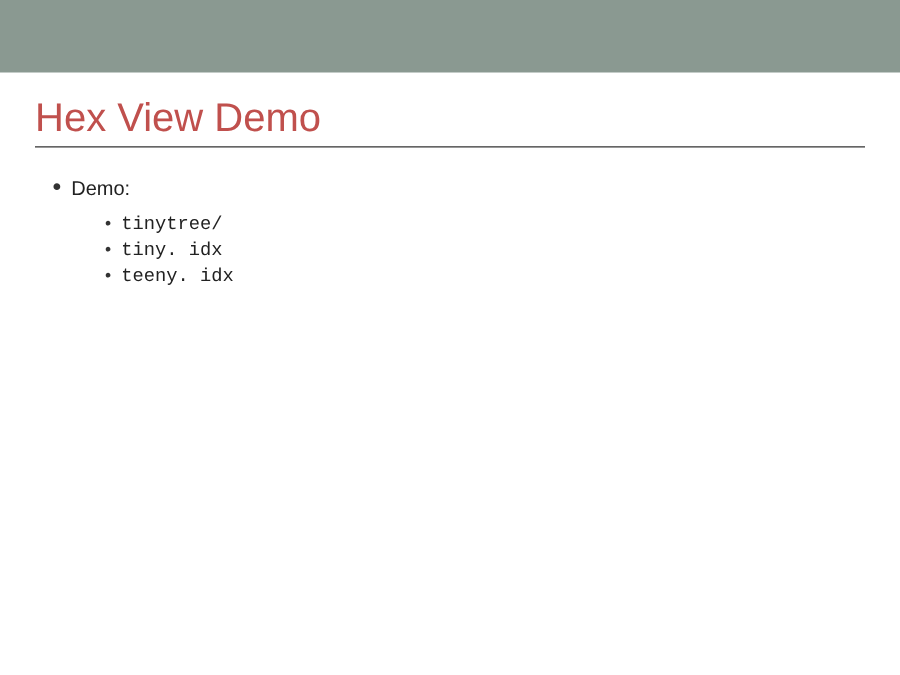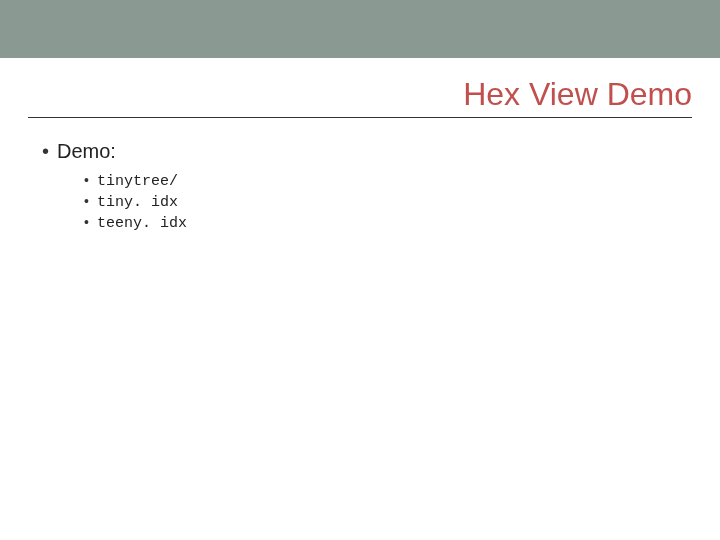--- a/index.html
+++ b/index.html
@@ -22,21 +22,20 @@
     .content {
       padding: 18px 28px;
     }
     .title {
       font-size: 32px;
       color: #c0504d;
       font-weight: normal;
       border-bottom: 1px solid #333;
       padding-bottom: 4px;
       margin-bottom: 22px;
-      text-align: right;
     }
     .level1 {
       margin-left: 14px;
       margin-bottom: 14px;
     }
     .level2-container {
       margin-left: 42px;
       margin-top: 10px;
     }
     .bullet-row {
@@ -47,21 +46,21 @@
     }
     .bullet {
       color: #333;
       font-size: 20px;
       line-height: 1;
     }
     .bullet.small {
       font-size: 14px;
     }
     .text-l1 {
-      font-size: 20px;
+      font-size: 16px;
       color: #222;
     }
     .text-l2 {
       font-size: 15px;
       color: #222;
       font-family: Liberation Mono, monospace;
     }
   </style>
 </head>
 <body>

